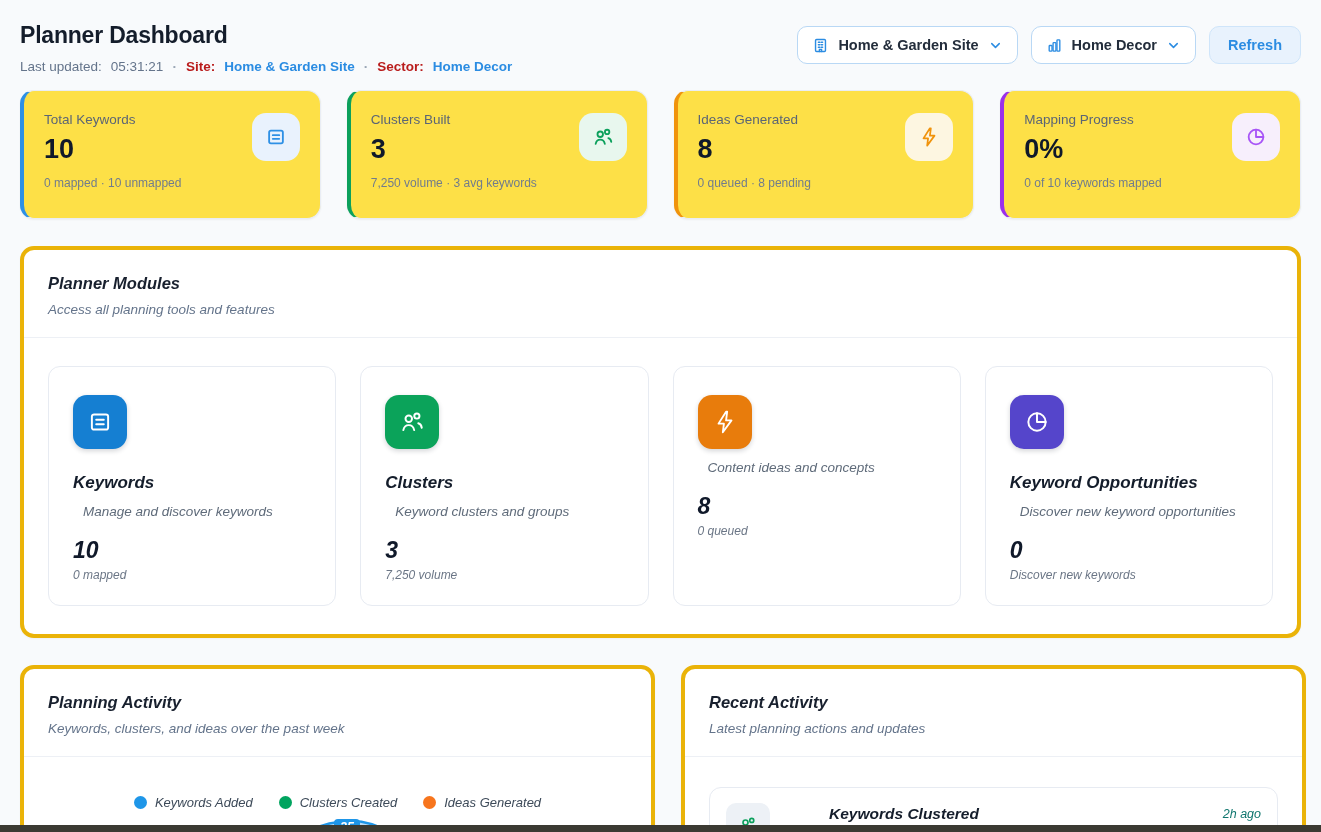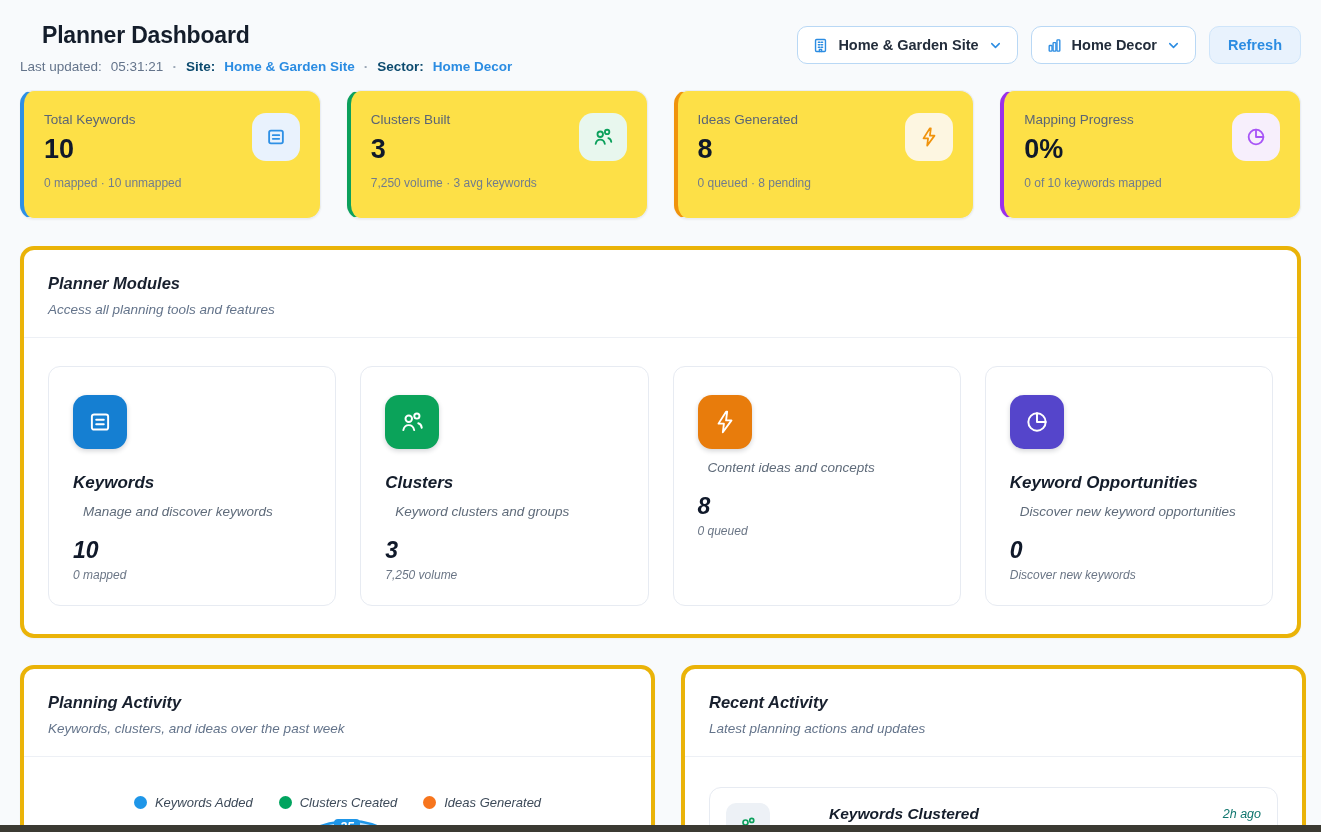--- a/index.html
+++ b/index.html
@@ -5,23 +5,23 @@
   * { margin:0; padding:0; box-sizing:border-box; }
   html,body { background:#eef1f5; }
   .page {
     position:relative; width:1321px; height:832px; overflow:hidden;
     background:#f8fafc; font-family:"Liberation Sans", sans-serif; color:#141d2b;
   }
   .content { padding:22px 20px 0; }
 
   
   .topbar { display:flex; justify-content:space-between; align-items:flex-start; }
-  .page-title { font-size:23px; font-weight:800; letter-spacing:-.2px; color:#141d2b;margin-left:22px; }
+  .page-title { font-size:23px; font-weight:800; letter-spacing:-.2px; color:#141d2b; }
   .meta { display:flex; align-items:center; gap:9px; margin-top:10px; font-size:13.5px; color:#64748b; }
-  .meta .lbl-strong { color:#0c4a6e; font-weight:700; }
+  .meta .lbl-strong { color:#b91c1c; font-weight:700; }
   .meta a { color:#2b8ce2; font-weight:700; text-decoration:none; }
   .meta .dot { color:#9aa6b5; font-weight:700; }
   .topbar-right { display:flex; gap:13px; margin-top:4px; }
   .select-btn {
     display:flex; align-items:center; gap:9px; height:38px; padding:0 14px;
     background:#fff; border:1px solid #b9d8f5; border-radius:10px;
     font-size:14.5px; font-weight:700; color:#232d3b; cursor:pointer;
   }
   .select-btn svg { display:block; }
   .btn-refresh {

